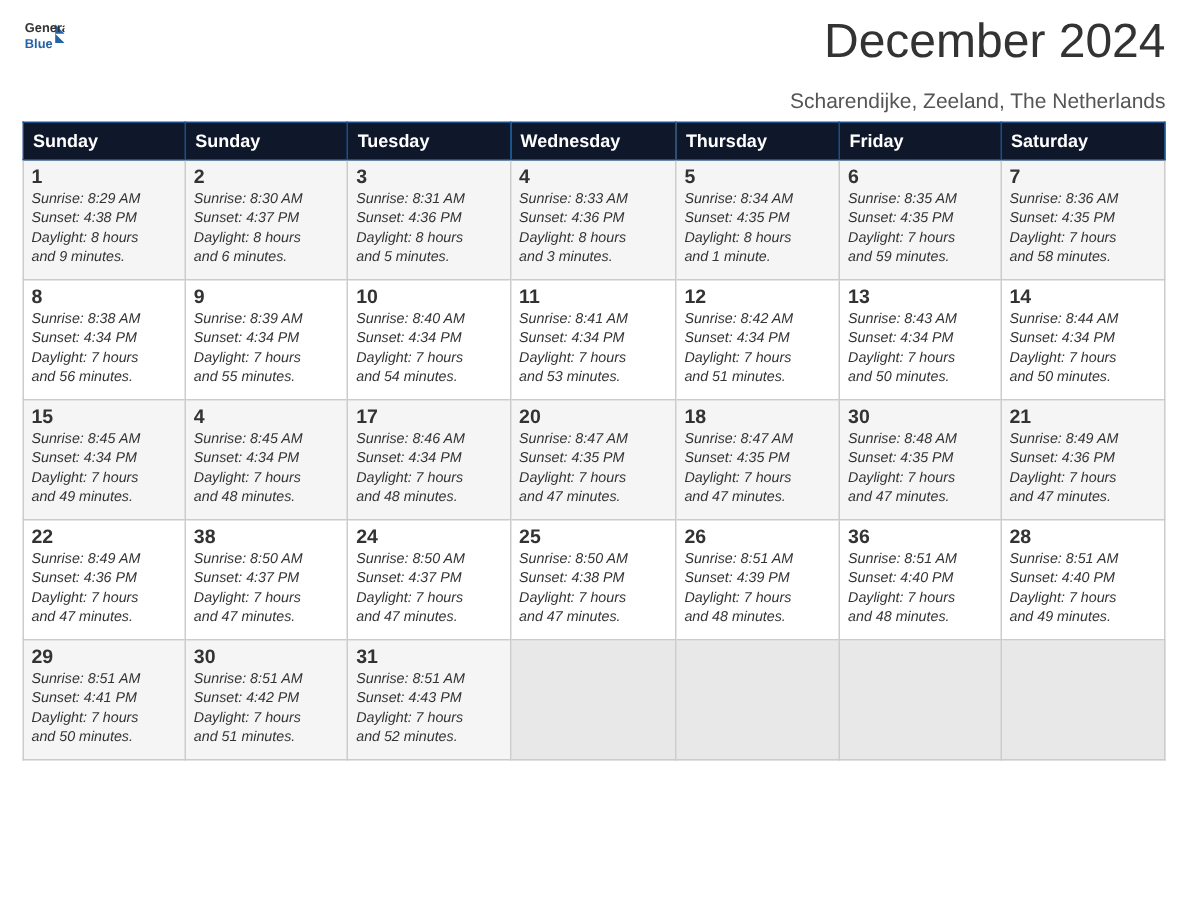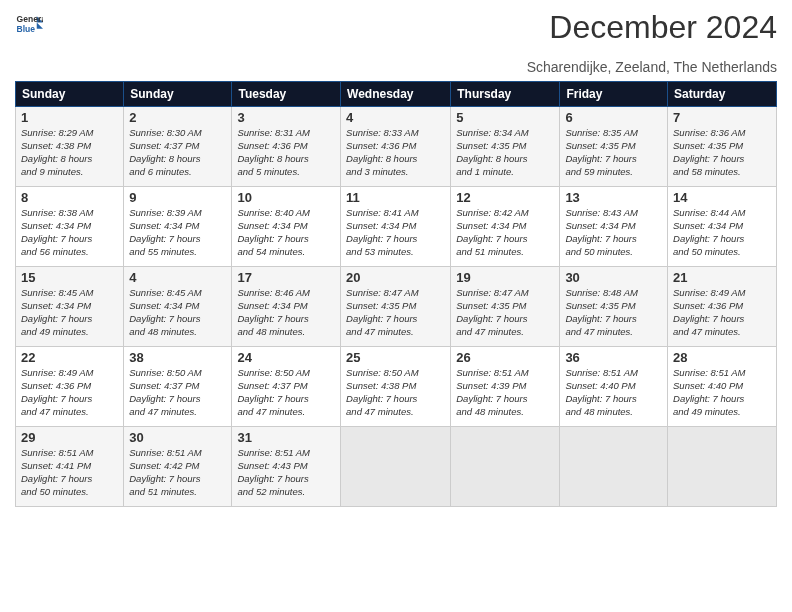--- a/index.html
+++ b/index.html
@@ -189,21 +189,21 @@
           </td>
           <td>
             <span class="day-num">17</span>
             <div class="day-detail">Sunrise: 8:46 AM<br>Sunset: 4:34 PM<br>Daylight: 7 hours<br>and 48 minutes.</div>
           </td>
           <td>
             <span class="day-num">20</span>
             <div class="day-detail">Sunrise: 8:47 AM<br>Sunset: 4:35 PM<br>Daylight: 7 hours<br>and 47 minutes.</div>
           </td>
           <td>
-            <span class="day-num">19</span>
+            <span class="day-num">18</span>
             <div class="day-detail">Sunrise: 8:47 AM<br>Sunset: 4:35 PM<br>Daylight: 7 hours<br>and 47 minutes.</div>
           </td>
           <td>
             <span class="day-num">30</span>
             <div class="day-detail">Sunrise: 8:48 AM<br>Sunset: 4:35 PM<br>Daylight: 7 hours<br>and 47 minutes.</div>
           </td>
           <td>
             <span class="day-num">21</span>
             <div class="day-detail">Sunrise: 8:49 AM<br>Sunset: 4:36 PM<br>Daylight: 7 hours<br>and 47 minutes.</div>
           </td>

